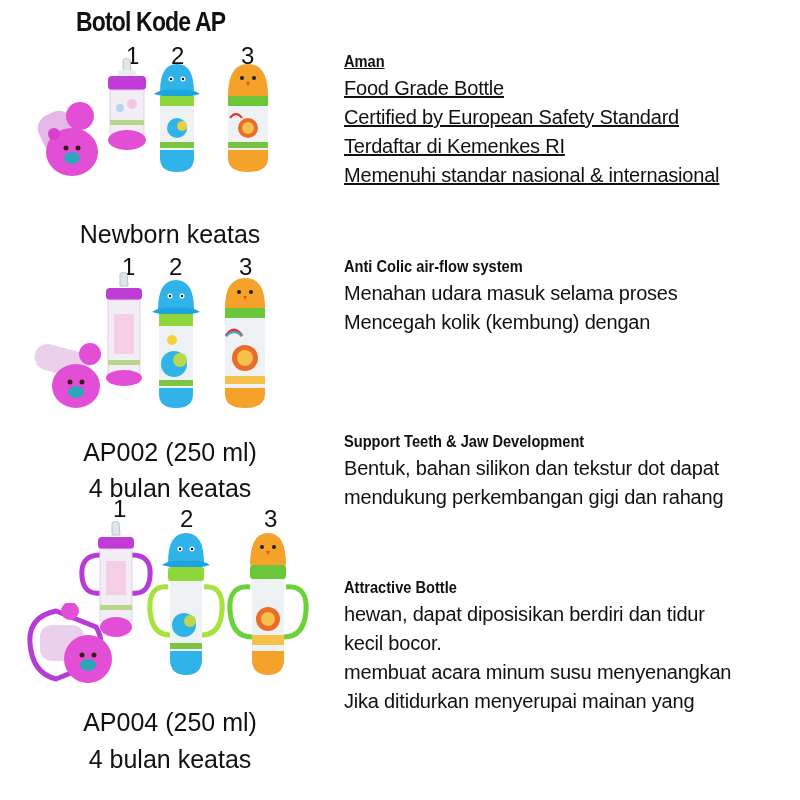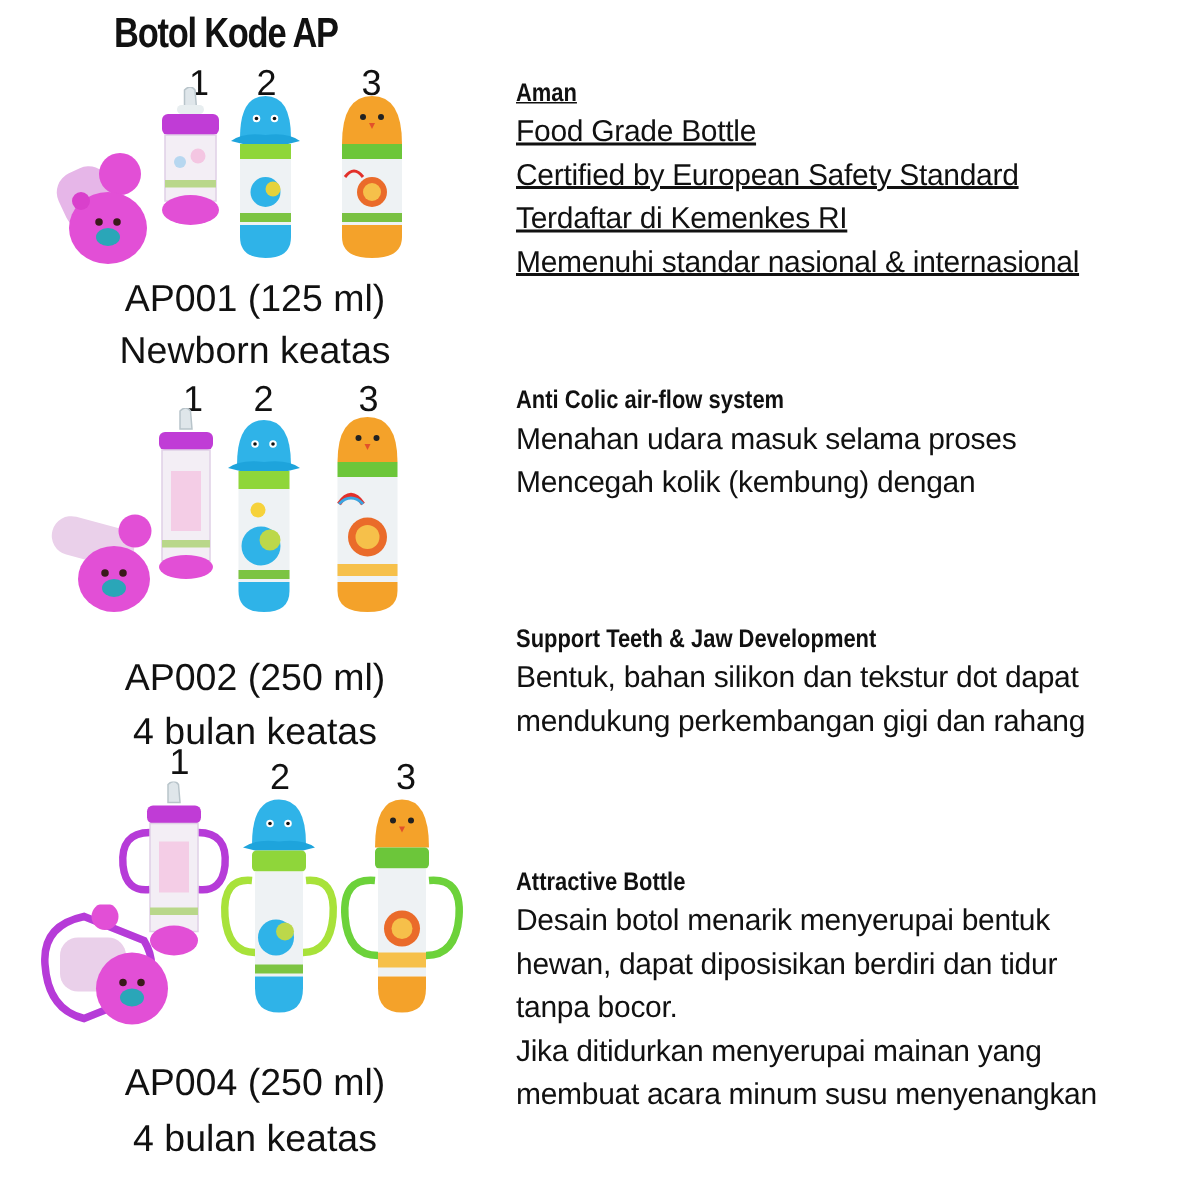--- a/index.html
+++ b/index.html
@@ -64,21 +64,20 @@
     <path d="M22 20 L26 20 L24 24 Z" fill="#e2512a"></path>
     <rect x="4" y="34" width="40" height="10" fill="#6cc63a"></rect>
     <rect x="4" y="44" width="40" height="44" fill="#eef2f4"></rect>
     <path d="M6 56 Q12 48 18 56" stroke="#e2302a" stroke-width="2" fill="none"></path>
     <circle cx="24" cy="66" r="10" fill="#ea6b2a"></circle>
     <circle cx="24" cy="66" r="6" fill="#f6c04a"></circle>
     <rect x="4" y="80" width="40" height="6" fill="#79c142"></rect>
     <path d="M4 88 L44 88 L44 96 Q44 110 24 110 Q4 110 4 96 Z" fill="#f4a22a"></path>
   </svg>
 
-  <div class="caption" style="top:185px;">AP001 (125 ml)</div>
   <div class="caption" style="top:220px;">Newborn keatas</div>
 </div>
 
 <div class="product" style="top:250px;height:250px;">
   <span class="num" style="left:122px;top:5px;">1</span>
   <span class="num" style="left:169px;top:5px;">2</span>
   <span class="num" style="left:239px;top:5px;">3</span>
 
   <svg class="bottle" style="left:32px;top:92px;" width="72" height="70" viewBox="0 0 72 70">
     <rect x="2" y="6" width="56" height="26" rx="13" fill="#ead0ea" transform="rotate(15 30 19)"></rect>
@@ -197,27 +196,26 @@
     <div class="sec-line">Terdaftar di Kemenkes RI</div>
     <div class="sec-line">Memenuhi standar nasional &amp; internasional</div>
   </div>
 
   <div class="section" style="top:257px;">
     <div class="sec-title">Anti Colic air-flow system</div>
     <div class="sec-line">Menahan udara masuk selama proses</div>
     <div class="sec-line">Mencegah kolik (kembung) dengan</div>
   </div>
 
-  <div class="section" style="top:416px;">
+  <div class="section" style="top:432px;">
     <div class="sec-title">Support Teeth &amp; Jaw Development</div>
     <div class="sec-line">Bentuk, bahan silikon dan tekstur dot dapat</div>
     <div class="sec-line">mendukung perkembangan gigi dan rahang</div>
   </div>
 
   <div class="section" style="top:578px;">
     <div class="sec-title">Attractive Bottle</div>
-    <div class="sec-line">Desain botol menarik menyerupai bentuk</div>
     <div class="sec-line">hewan, dapat diposisikan berdiri dan tidur</div>
-    <div class="sec-line">tanpa bocor.</div>
+    <div class="sec-line">kecil bocor.</div>
+    <div class="sec-line">membuat acara minum susu menyenangkan</div>
     <div class="sec-line">Jika ditidurkan menyerupai mainan yang</div>
-    <div class="sec-line">membuat acara minum susu menyenangkan</div>
   </div>
 </div>
 
 </body></html>

